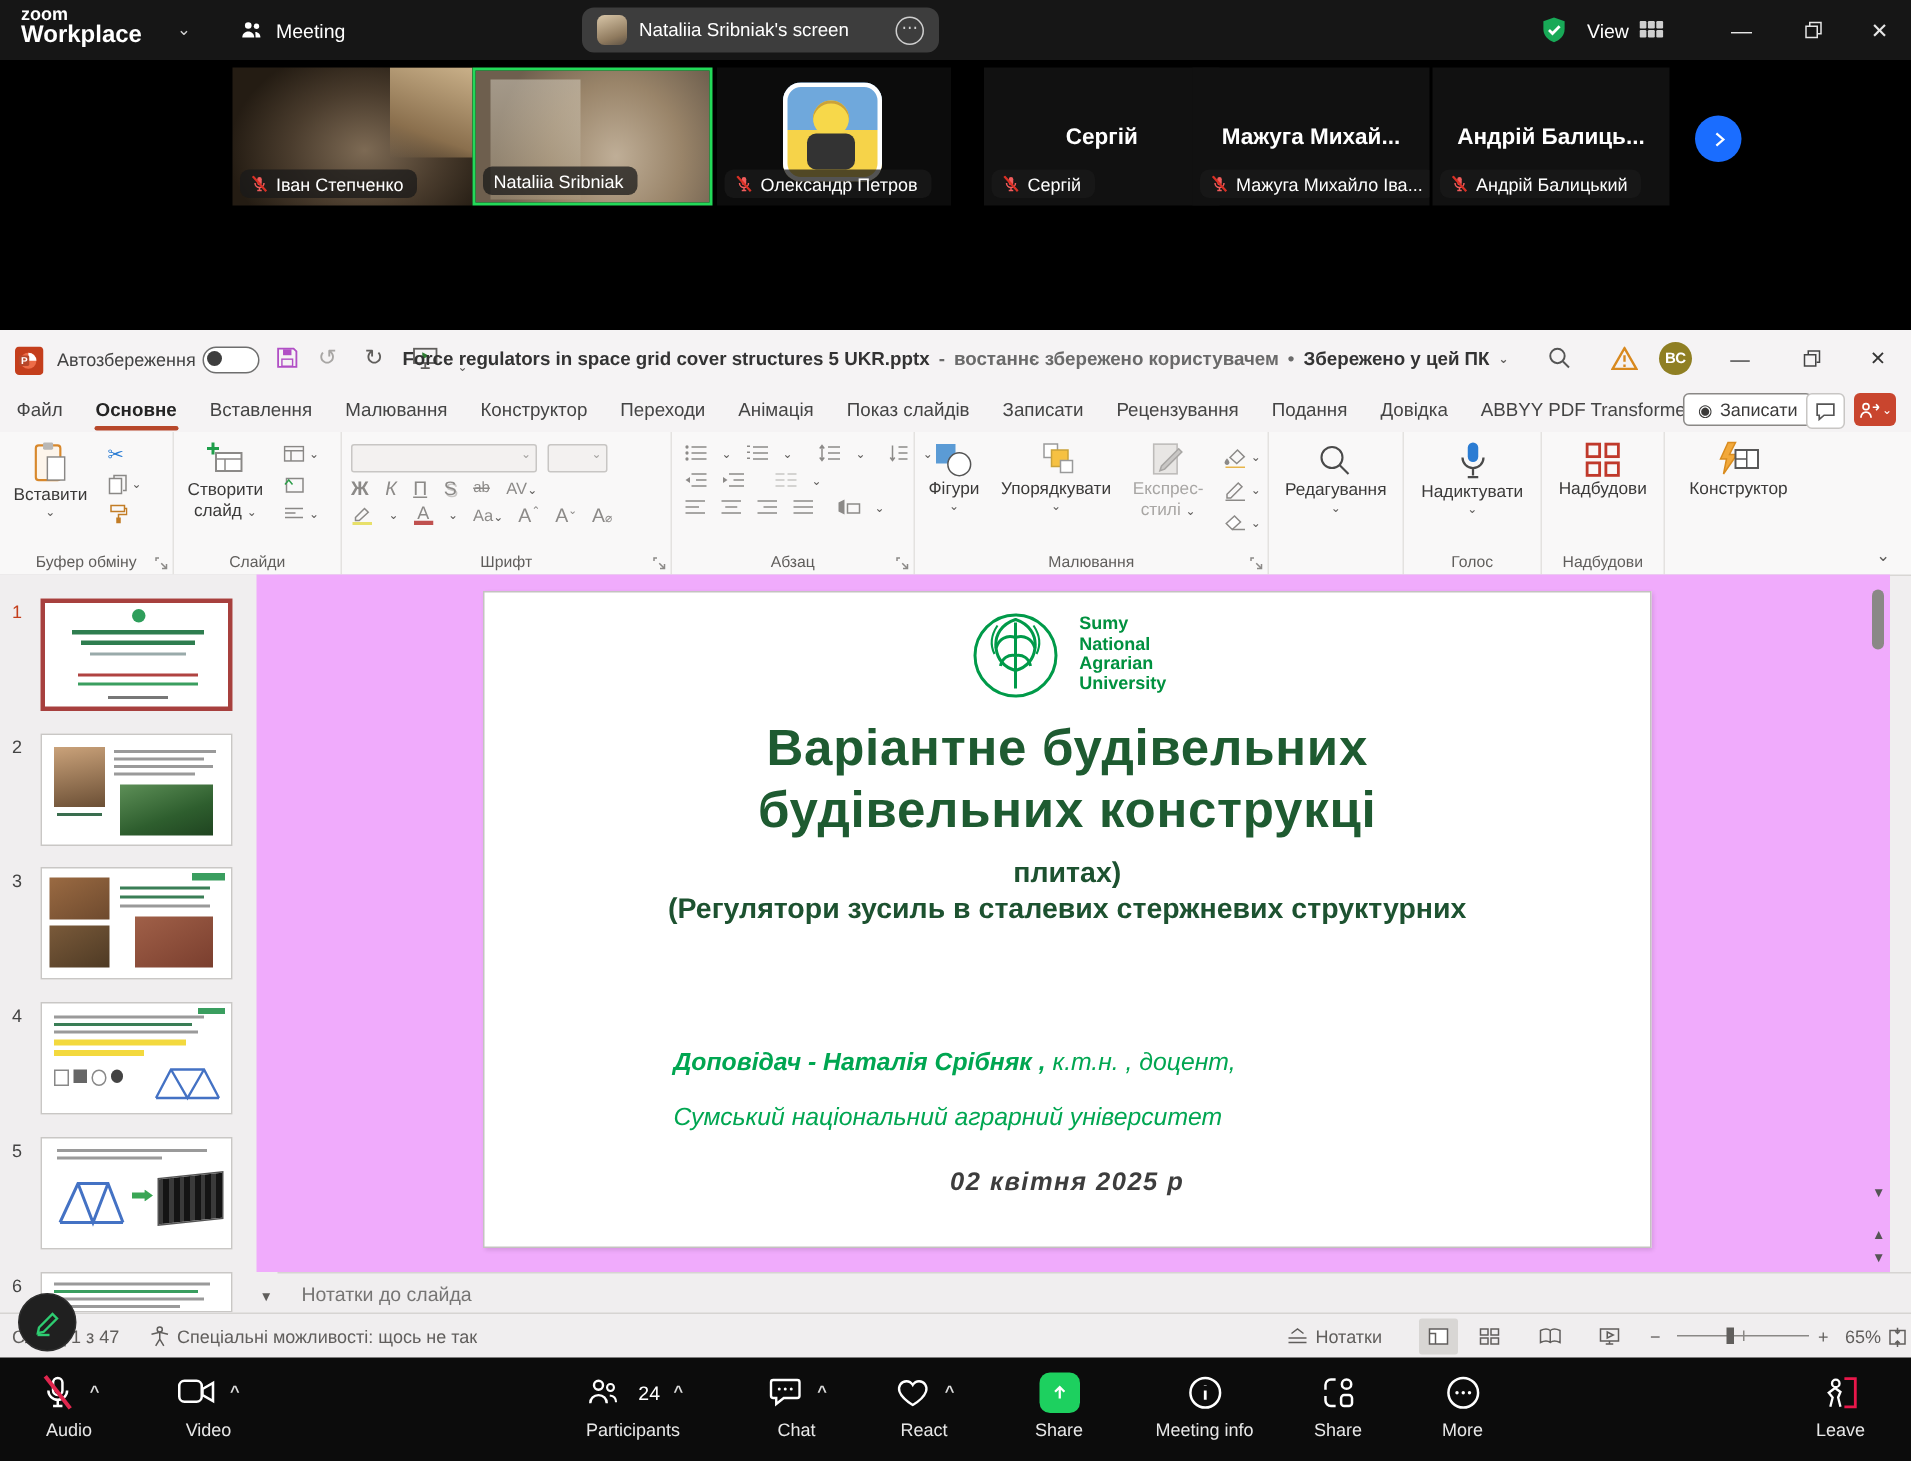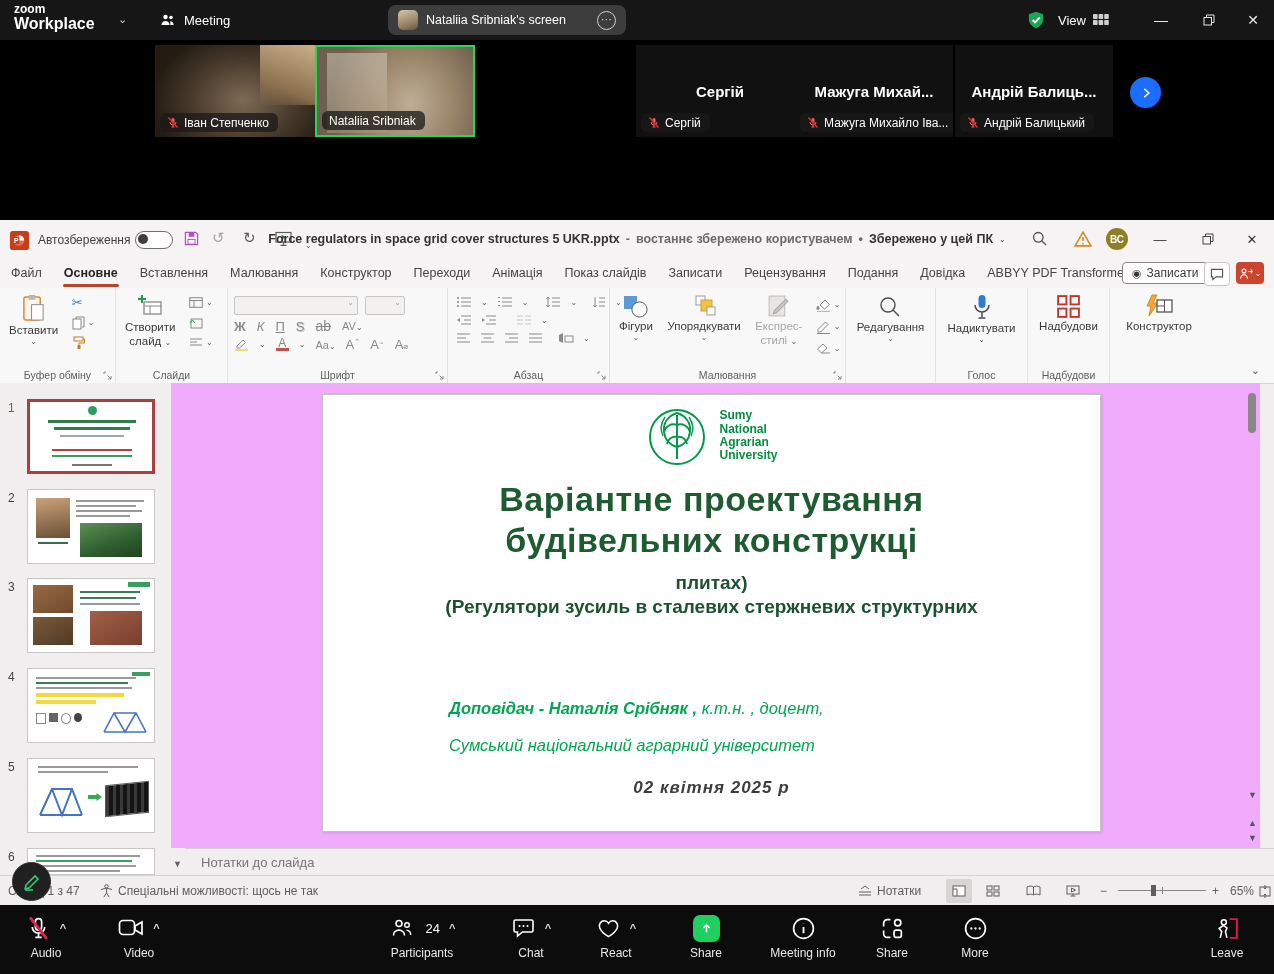--- a/index.html
+++ b/index.html
@@ -34,21 +34,21 @@
      radial-gradient(90px 70px at 55% 60%,#7d6a54 0%,#4a3c2d 55%,#241c13 100%);}
   #tile-1:before{content:"";position:absolute;right:0;top:0;width:55px;height:60px;background:linear-gradient(200deg,#c9b089,#8a6f4d 70%,transparent);}
   #tile-2{left:315px;width:160px;border:2px solid #23d959;box-sizing:border-box;background:
      radial-gradient(80px 90px at 60% 65%,#bfae97 0%,#998469 55%,#6e5f4e 100%);}
   #tile-2:before{content:"";position:absolute;left:10px;top:6px;width:60px;height:80px;background:linear-gradient(180deg,#d9d2c4,#a8997f);opacity:.5;}
   #tile-3{left:478px;width:156px;background:#0c0c0c;}
   .homer{position:absolute;left:44px;top:10px;width:66px;height:66px;border-radius:12px;
      background:linear-gradient(180deg,#6fa8dc 0 48%,#f6d349 48% 100%);box-shadow:0 0 0 3px #fff inset;}
   .homer:before{content:"";position:absolute;left:20px;top:12px;width:24px;height:24px;border-radius:50%;background:#f7d84a;box-shadow:0 2px 0 #caa23a inset;}
   .homer:after{content:"";position:absolute;left:16px;top:34px;width:32px;height:24px;border-radius:6px;background:#333;}
-  #tile-4{left:636px;width:157px;background:#111;padding-left:11px;}
+  #tile-4{left:656px;width:157px;background:#111;}
   #tile-5{left:795px;width:158px;background:#111;}
   #tile-6{left:955px;width:158px;background:#111;}
   #next-videos{position:absolute;left:1130px;top:37px;width:31px;height:31px;border-radius:50%;background:#1a6dff;
      color:#fff;display:flex;align-items:center;justify-content:center;}
 
   
   #ppt{position:absolute;top:220px;left:0;width:1274px;height:685px;background:#f0eeef;}
   
   #ppt-titlebar{position:absolute;top:0;left:0;width:100%;height:38px;background:#f5f3f4;}
   #ppt-titlebar .ico{position:absolute;top:11px;}
@@ -202,20 +202,33 @@
           </svg>
         </span>
       <span>Іван Степченко</span>
     </span>
   </div>
   <div class="tile" id="tile-2">
     <span class="nameplate">
       <span>Nataliia Sribniak</span>
     </span>
   </div>
+  <div class="tile" id="tile-3">
+    <div class="homer"></div>
+    <span class="nameplate">
+      <span>
+          <svg width="12" height="12" viewBox="0 0 24 24">
+            <rect x="9" y="2" width="6" height="11" rx="3" fill="#f05c5c"></rect>
+            <path d="M6 10a6 6 0 0 0 12 0M12 16v4M9 20h6" stroke="#f05c5c" stroke-width="2" fill="none"></path>
+            <line x1="3" y1="1" x2="21" y2="21" stroke="#d93025" stroke-width="3"></line>
+          </svg>
+        </span>
+      <span>Олександр Петров</span>
+    </span>
+  </div>
   <div class="tile" id="tile-4">
     <div class="center-name">Сергій</div>
     <span class="nameplate">
       <span>
           <svg width="12" height="12" viewBox="0 0 24 24">
             <rect x="9" y="2" width="6" height="11" rx="3" fill="#f05c5c"></rect>
             <path d="M6 10a6 6 0 0 0 12 0M12 16v4M9 20h6" stroke="#f05c5c" stroke-width="2" fill="none"></path>
             <line x1="3" y1="1" x2="21" y2="21" stroke="#d93025" stroke-width="3"></line>
           </svg>
         </span>
@@ -431,21 +444,21 @@
     <div class="rgroup" style="width:220px;">
       <div class="fontrow">
         <span class="fsel" style="width:122px;"></span>
         <span class="fsel" style="width:38px;"></span>
       </div>
       <div class="fontrow" style="gap:11px;">
         <span class="fletter" style="font-weight:bold;">Ж</span>
         <span class="fletter" style="font-style:italic;">К</span>
         <span class="fletter" style="text-decoration:underline;">П</span>
         <span class="fletter" style="text-shadow:1px 1px 0 #c8c6c4;">S</span>
-        <span class="fletter" style="text-decoration:line-through;font-size:14px;">ab</span>
+        <span class="fletter" style="text-decoration:line-through;font-size:10px;">ab</span>
         <span class="fletter" style="font-size:11px;"><span>AV</span><span class="chev">⌄</span></span>
       </div>
       <div class="fontrow" style="gap:10px;">
         <span>
             <svg width="15" height="13" viewBox="0 0 15 13">
               <path d="M3 8L9 2l2.5 2.5L5.5 10H3z" fill="none" stroke="#8c8a88"></path>
               <rect x="1" y="11" width="13" height="2.4" fill="#e8e06a"></rect>
             </svg>
           </span>
         <span class="chev">⌄</span>
@@ -753,21 +766,21 @@
           <path d="M44 14c4 6 5 13 2 19" fill="none" stroke="#009a49" stroke-width="1.4"></path>
         </svg>
         <div class="ltxt">
           <div>Sumy</div>
           <div>National</div>
           <div>Agrarian</div>
           <div>University</div>
         </div>
       </div>
       <div class="s-title">
-        <div>Варіантне проектування</div>
+        <div>Варіантне будівельних</div>
         <div>будівельних конструкці</div>
       </div>
       <div class="s-sub">
         <div>плитах)</div>
         <div>(Регулятори зусиль в сталевих стержневих структурних</div>
       </div>
       <div class="s-presenter">
         <b>Доповідач - Наталія Срібняк ,</b><span> к.т.н. , доцент,</span>
       </div>
       <div class="s-univ">Сумський національний аграрний університет</div>

